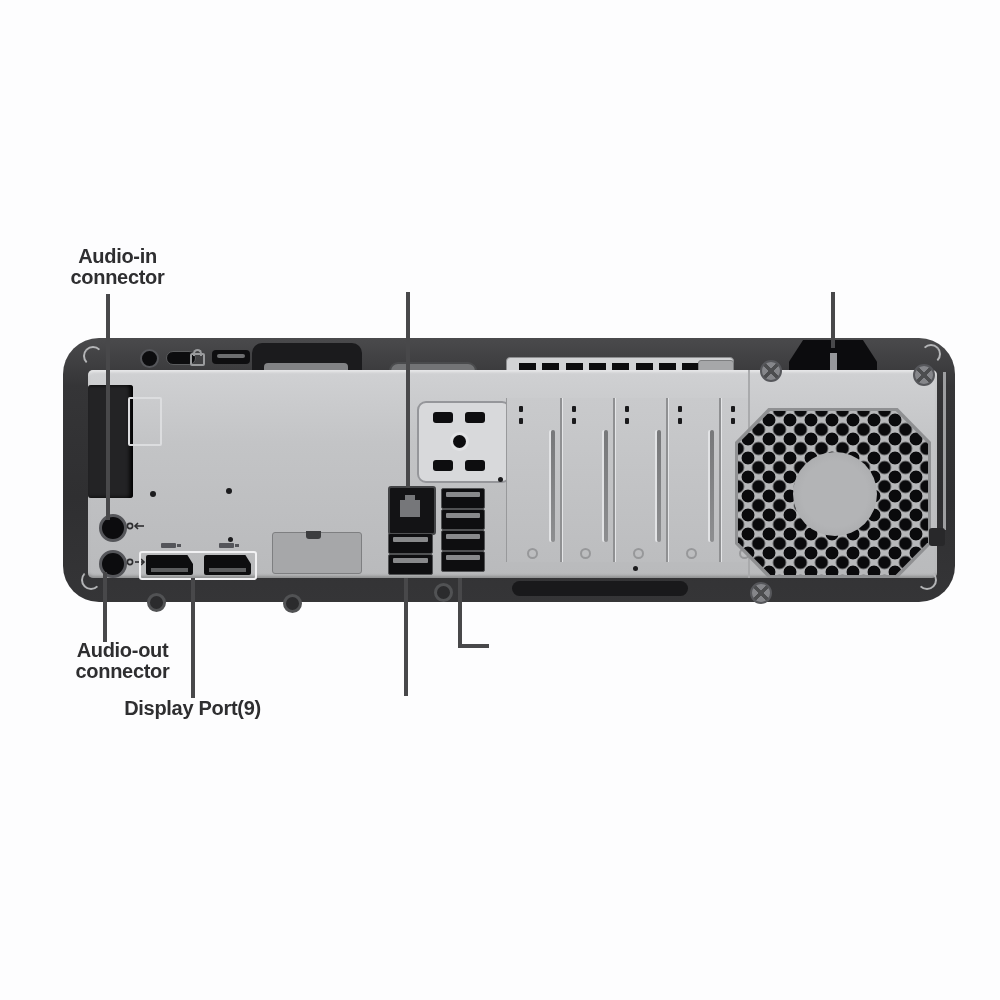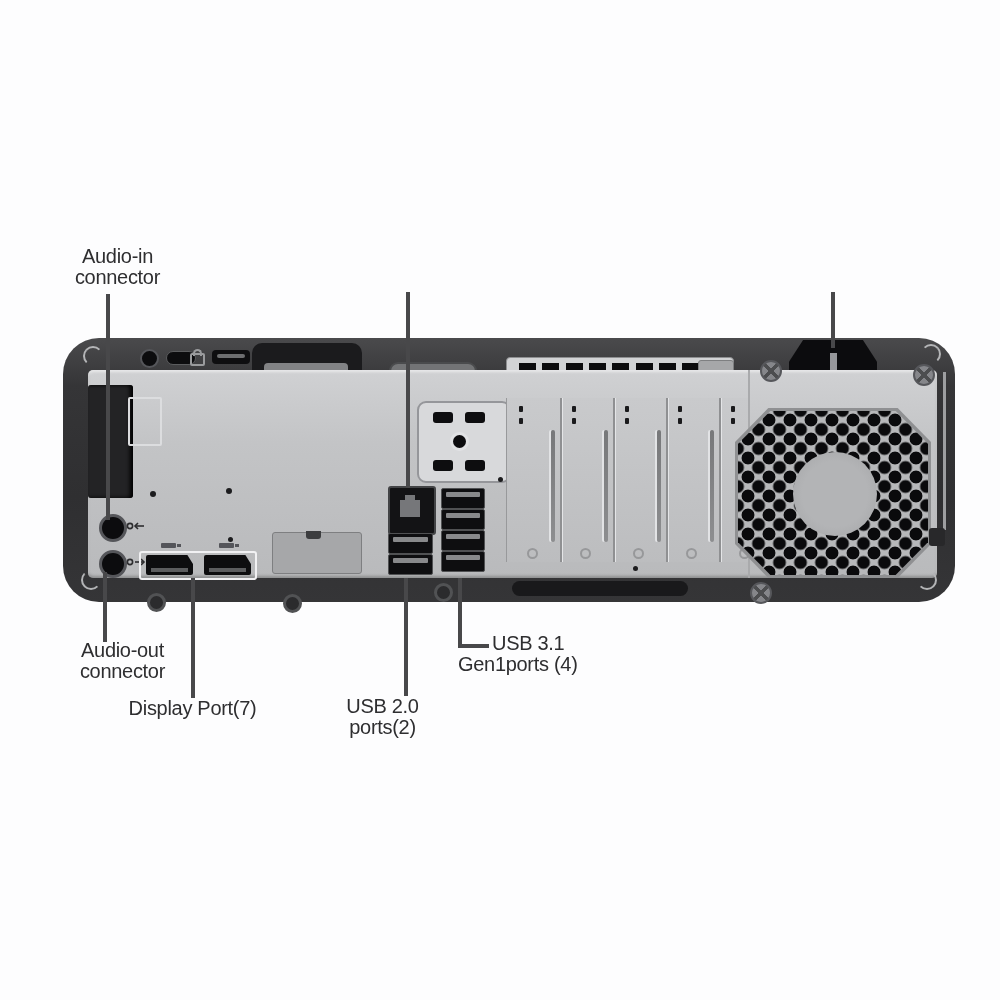--- a/index.html
+++ b/index.html
@@ -1,20 +1,20 @@
 <!DOCTYPE html>
 <html><head>
 <meta charset="utf-8">
 <style>
   html,body{margin:0;padding:0;background:#ffffff;}
   .canvas{position:relative;width:1000px;height:1000px;background:#fdfdfe;overflow:hidden;
           font-family:"Liberation Sans",sans-serif;}
 
   
-  .label{position:absolute;color:#2e2e30;font-weight:400;font-size:20px;line-height:21px;
+  .label{position:absolute;color:#2e2e30;font-weight:700;font-size:20px;line-height:21px;
          letter-spacing:-0.3px;text-align:center;z-index:6;}
   .leader{position:absolute;background:#48484a;z-index:5;}
 
   
   .chassis{position:absolute;left:63px;top:338px;width:892px;height:264px;
            background:linear-gradient(180deg,#4a4a4c 0%,#353537 18%,#2f2f31 60%,#353537 100%);
            border-radius:36px;z-index:1;}
   .panel{position:absolute;left:25px;top:32px;width:849px;height:208px;border-radius:5px;
          background:linear-gradient(180deg,#d0d1d3 0%,#c3c4c6 35%,#b9babc 100%);
          box-shadow:inset 0 2px 3px rgba(255,255,255,.55), inset 0 -2px 3px rgba(0,0,0,.25);}
@@ -97,29 +97,21 @@
 
   <div class="label" style="left:40px;top:246px;width:155px;">
     <div>Audio-in</div>
     <div>connector</div>
   </div>
   <div class="label" style="left:45px;top:640px;width:155px;">
     <div>Audio-out</div>
     <div>connector</div>
   </div>
   <div class="label" style="left:110px;top:698px;width:165px;">
-    <div>Display Port(7)</div>
-  </div>
-  <div class="label" style="left:330px;top:696px;width:105px;">
-    <div>USB 2.0</div>
-    <div>ports(2)</div>
-  </div>
-  <div class="label" style="left:458px;top:633px;width:170px;text-align:left;">
-    <div style="padding-left:34px;">USB 3.1</div>
-    <div>Gen1ports (4)</div>
+    <div>Display Port(9)</div>
   </div>
 
   <div class="leader" style="left:106px;top:294px;width:4px;height:226px;"></div>
   <div class="leader" style="left:406px;top:292px;width:4px;height:196px;"></div>
   <div class="leader" style="left:831px;top:292px;width:4px;height:56px;"></div>
   <div class="leader" style="left:103px;top:572px;width:4px;height:70px;"></div>
   <div class="leader" style="left:191px;top:578px;width:4px;height:120px;"></div>
   <div class="leader" style="left:404px;top:578px;width:4px;height:118px;"></div>
   <div class="leader" style="left:458px;top:578px;width:4px;height:70px;"></div>
   <div class="leader" style="left:458px;top:644px;width:31px;height:4px;"></div>

